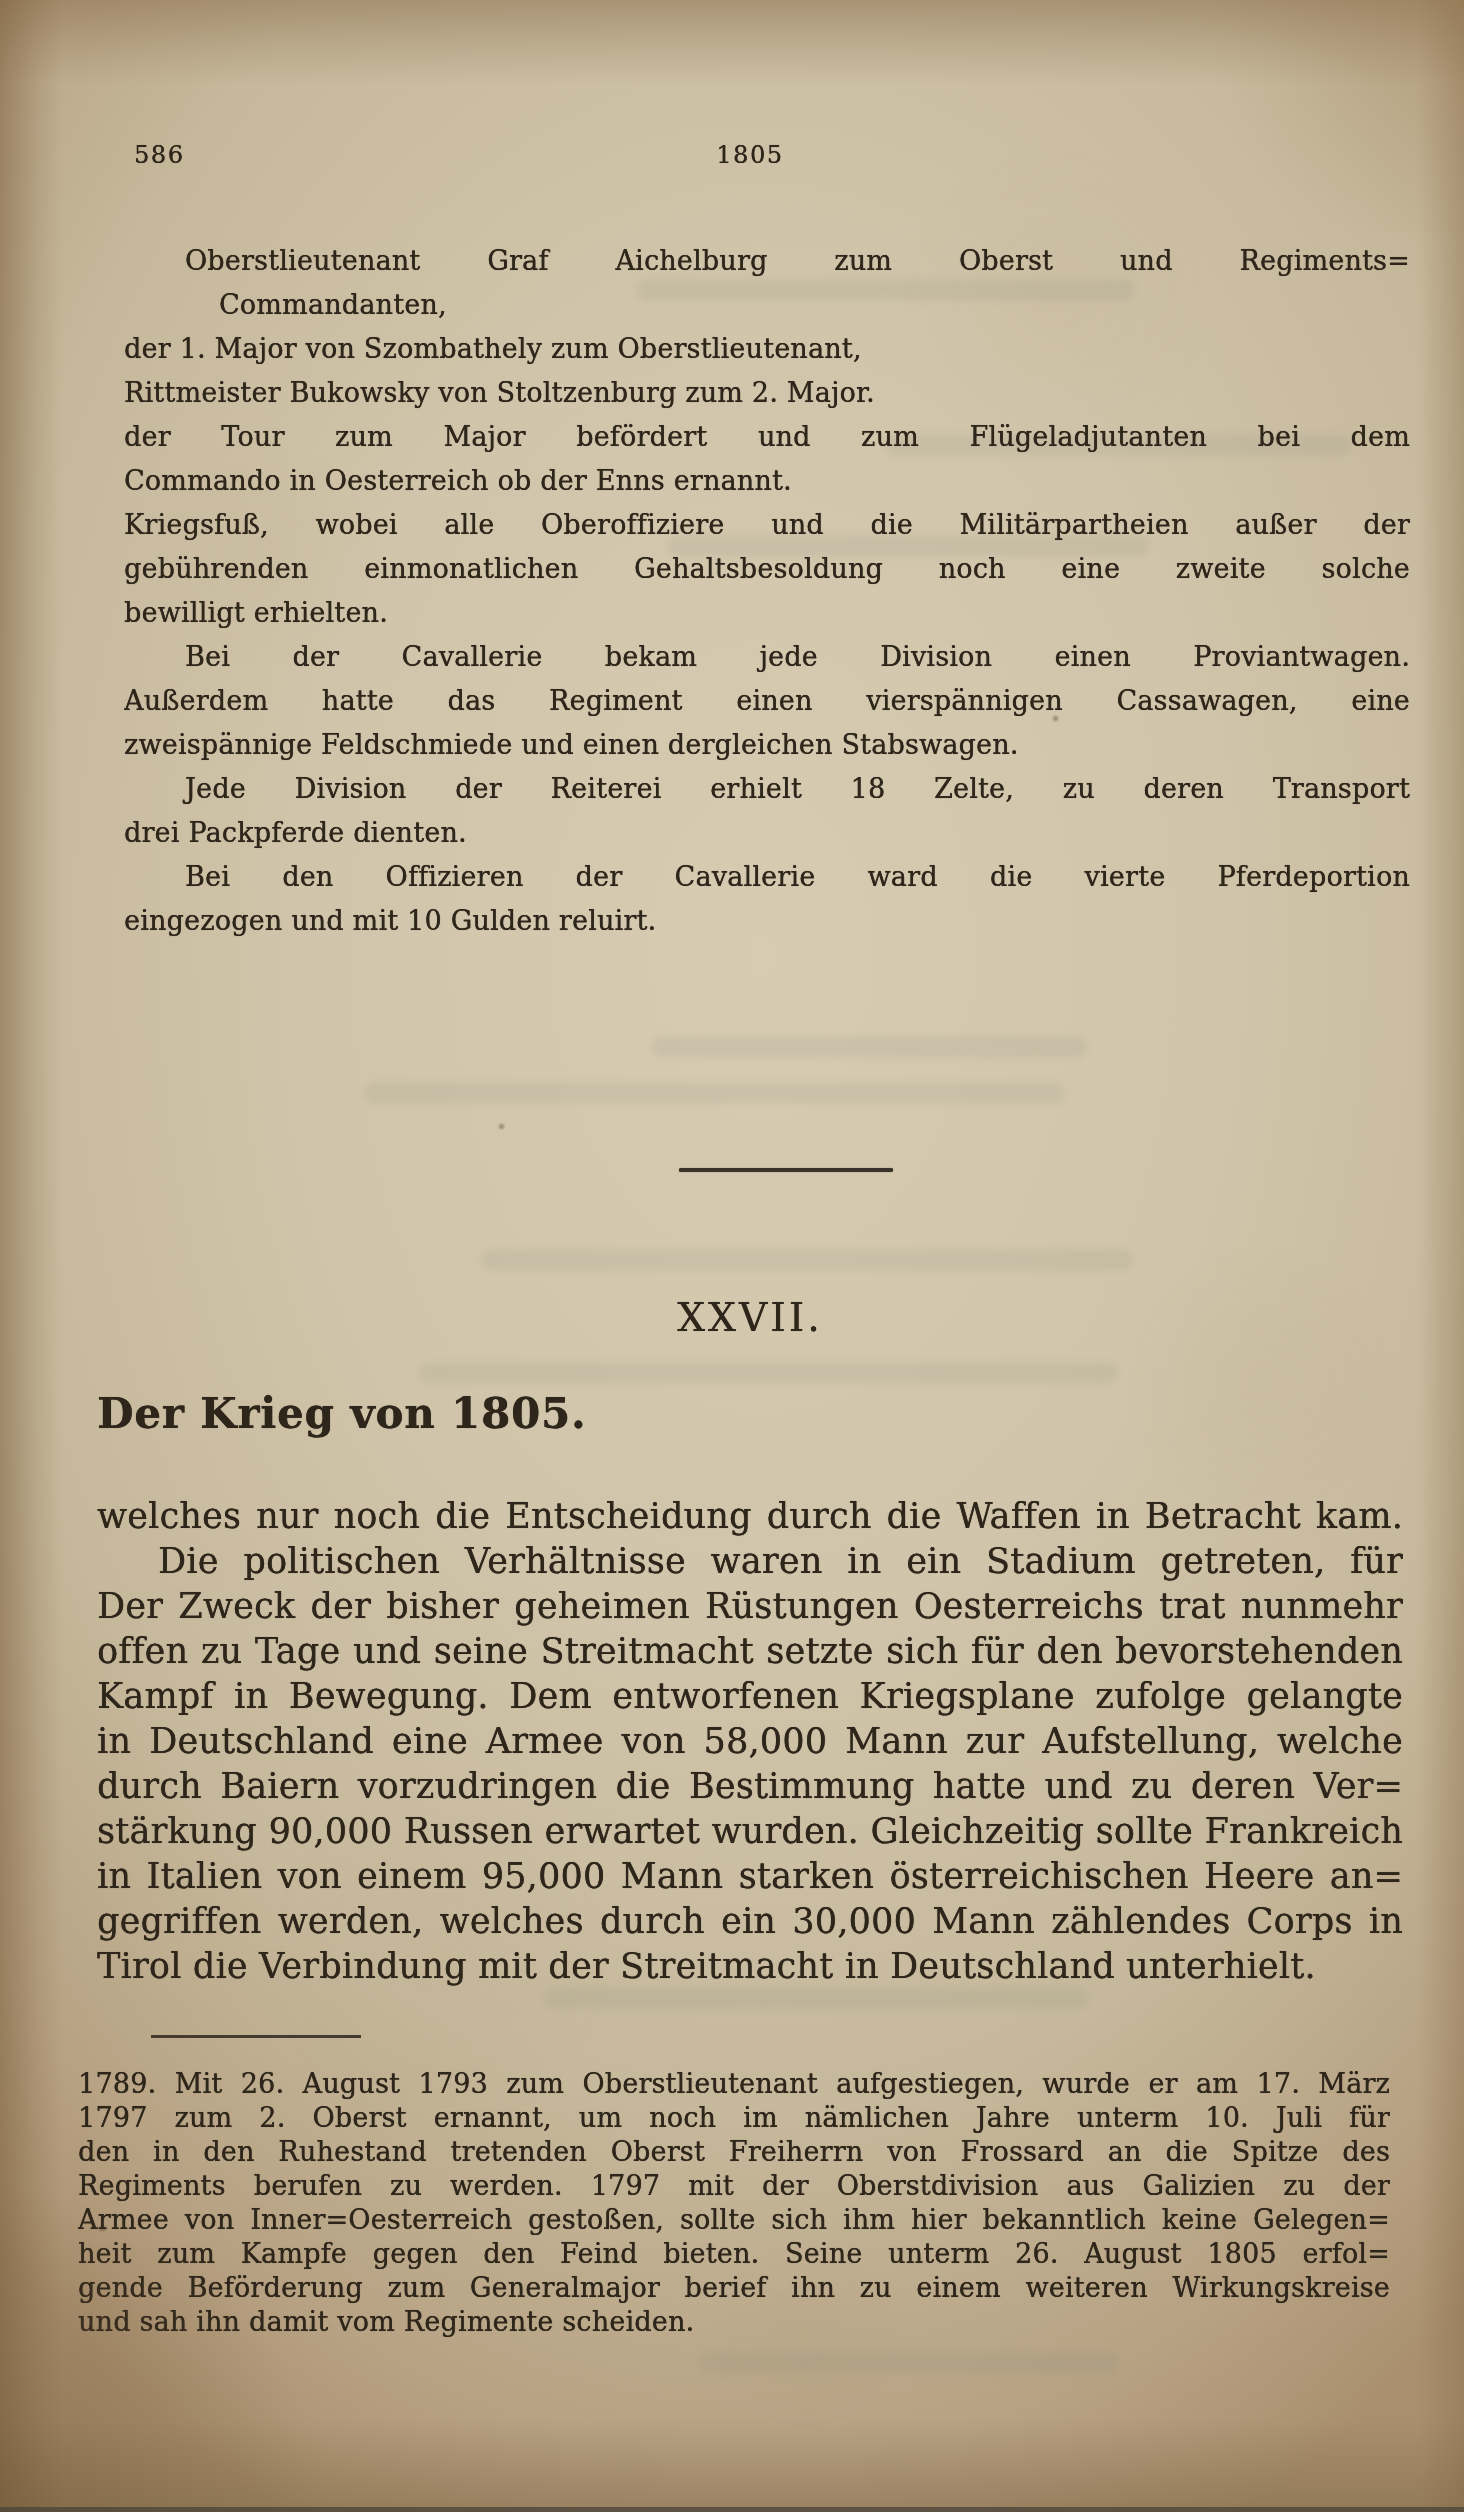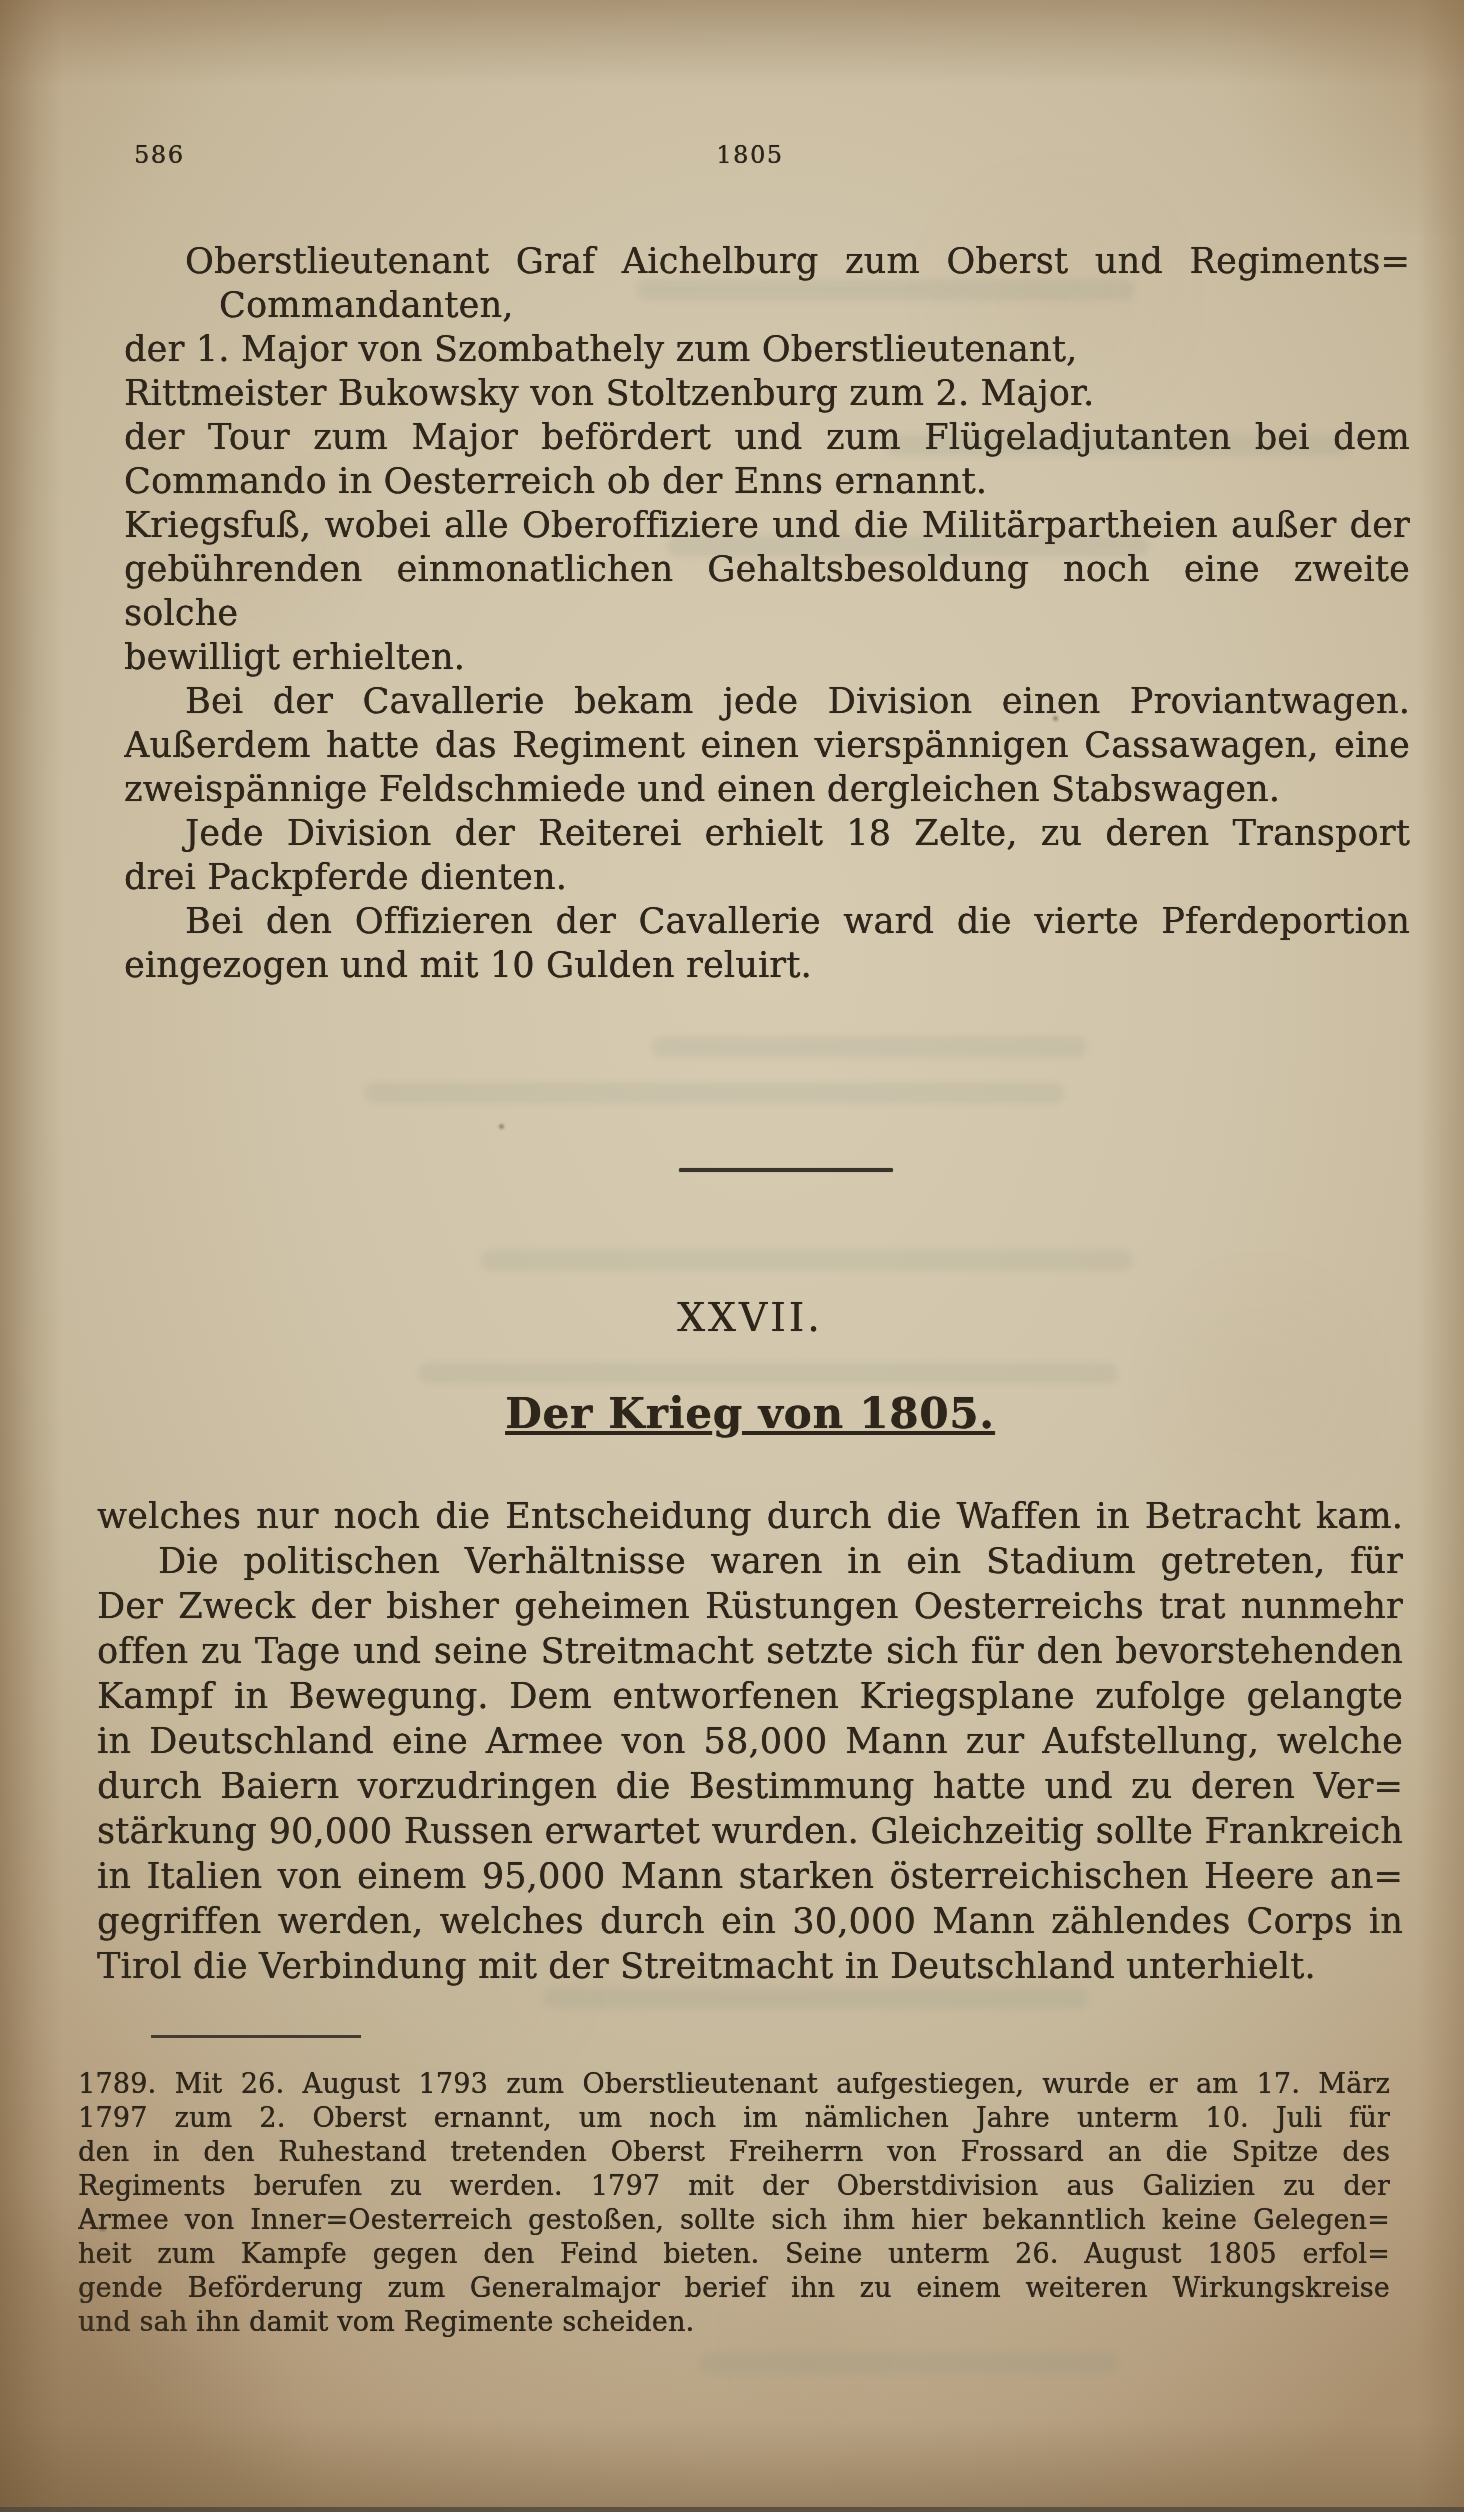--- a/index.html
+++ b/index.html
@@ -45,30 +45,30 @@
   .running-head{position:absolute;top:141px;left:0;width:100%;height:47px;font-size:24px;}
   .page-num{position:absolute;left:134px;top:0;letter-spacing:1.6px;}
   .year{position:absolute;left:97px;width:1306px;top:0;text-align:center;letter-spacing:1.6px;}
 
   .block{position:absolute;}
   .line{text-align:justify;text-align-last:justify;overflow:hidden;}
   .line.i{text-indent:61px;}
   .line.i2{padding-left:95px;}
   .line.last{text-align-last:left;}
 
-  .main-block{top:239px;left:124px;width:1286px;font-size:35px;line-height:44px;letter-spacing:0.2px;}
+  .main-block{top:239px;left:124px;width:1286px;font-size:27px;line-height:44px;letter-spacing:0.2px;}
   .chapter-block{top:1494px;left:97px;width:1306px;font-size:35px;line-height:45px;letter-spacing:0.2px;}
   .footnote-block{top:2057px;left:78px;width:1312px;font-size:27px;line-height:34px;letter-spacing:0.2px;margin-top:10px;}
 
   .divider{position:absolute;top:1168px;left:679px;width:214px;height:3.9px;background:#3a332a;border-radius:1.6px;
     box-shadow:0 0 0.8px rgba(58,51,42,.8);}
   .chapter-num{position:absolute;top:1295px;left:97px;width:1306px;text-align:center;
     font-size:39px;letter-spacing:3.1px;}
-  .chapter-title{position:absolute;top:1389px;left:97px;width:1306px;text-align:center;
-    font-size:42px;font-weight:bold;letter-spacing:0.8px;text-decoration:underline;}
+  .chapter-title{position:absolute;top:1389px;left:97px;width:1306px;text-align:left;
+    font-size:42px;font-weight:bold;letter-spacing:0.8px;}
   .footnote-rule{position:absolute;top:2035px;left:151px;width:210px;height:3.1px;background:#433b30;}
 </style>
 </head>
 <body>
 
 <div class="page">
 
   <div class="mottle"></div>
 
   <div class="ghost" style="left:637px;top:280px;width:497px;"></div>

